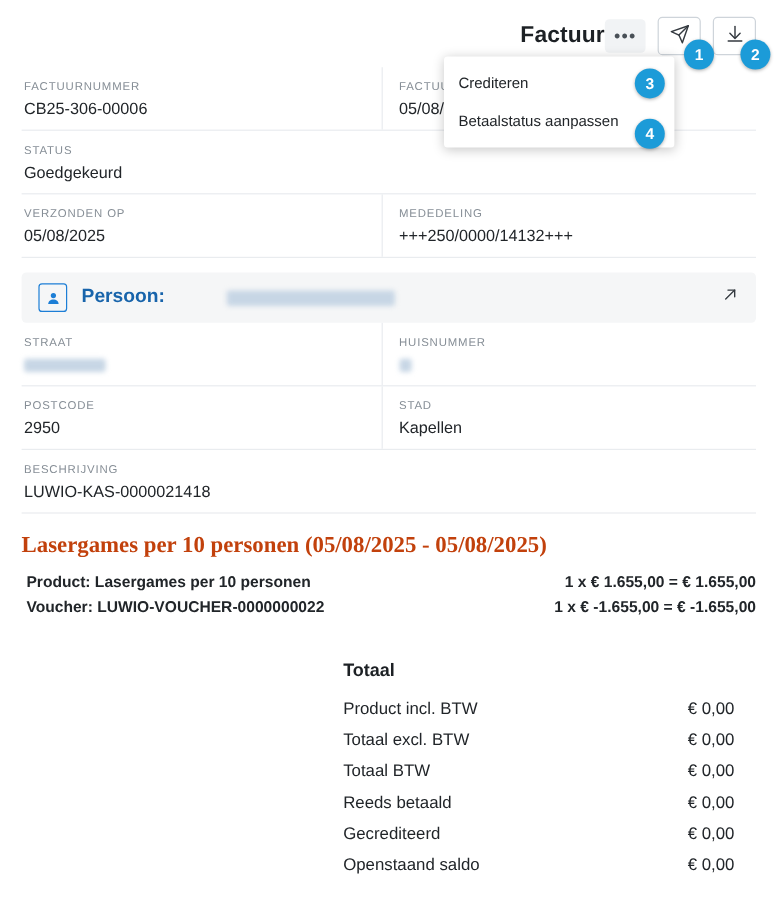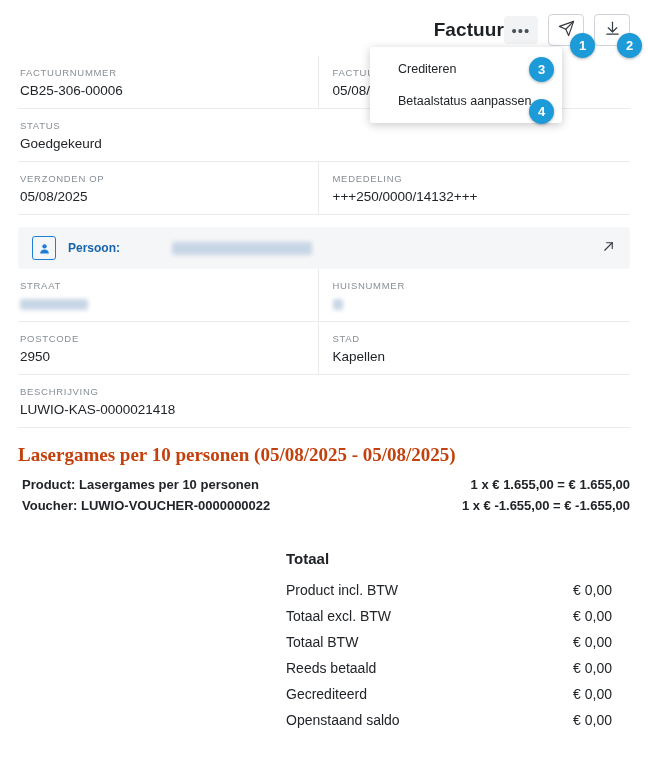--- a/index.html
+++ b/index.html
@@ -72,21 +72,21 @@
     top: 47px;
     left: 370px;
     width: 192px;
     background: #ffffff;
     border-radius: 3px;
     box-shadow: 0 2px 10px rgba(0,0,0,0.22);
     padding: 6px 0;
     z-index: 40;
   }
   .dropdown-item {
-    padding: 9px 28px;
+    padding: 9px 12px;
     font-size: 12.5px;
     color: #212529;
     cursor: pointer;
     white-space: nowrap;
   }
 
   
   .fields {
     padding: 0 18px;
   }
@@ -140,21 +140,21 @@
     border: 1.6px solid #1c7ed6;
     border-radius: 3px;
     display: flex;
     align-items: center;
     justify-content: center;
     color: #1c7ed6;
   }
   .person-label {
     color: #1864ab;
     font-weight: bold;
-    font-size: 12px;
+    font-size: 16px;
   }
   .person-value-blur {
     flex: 1;
     display: flex;
     align-items: center;
     padding-left: 40px;
   }
   .person-arrow {
     color: #343a40;
     font-size: 16px;

